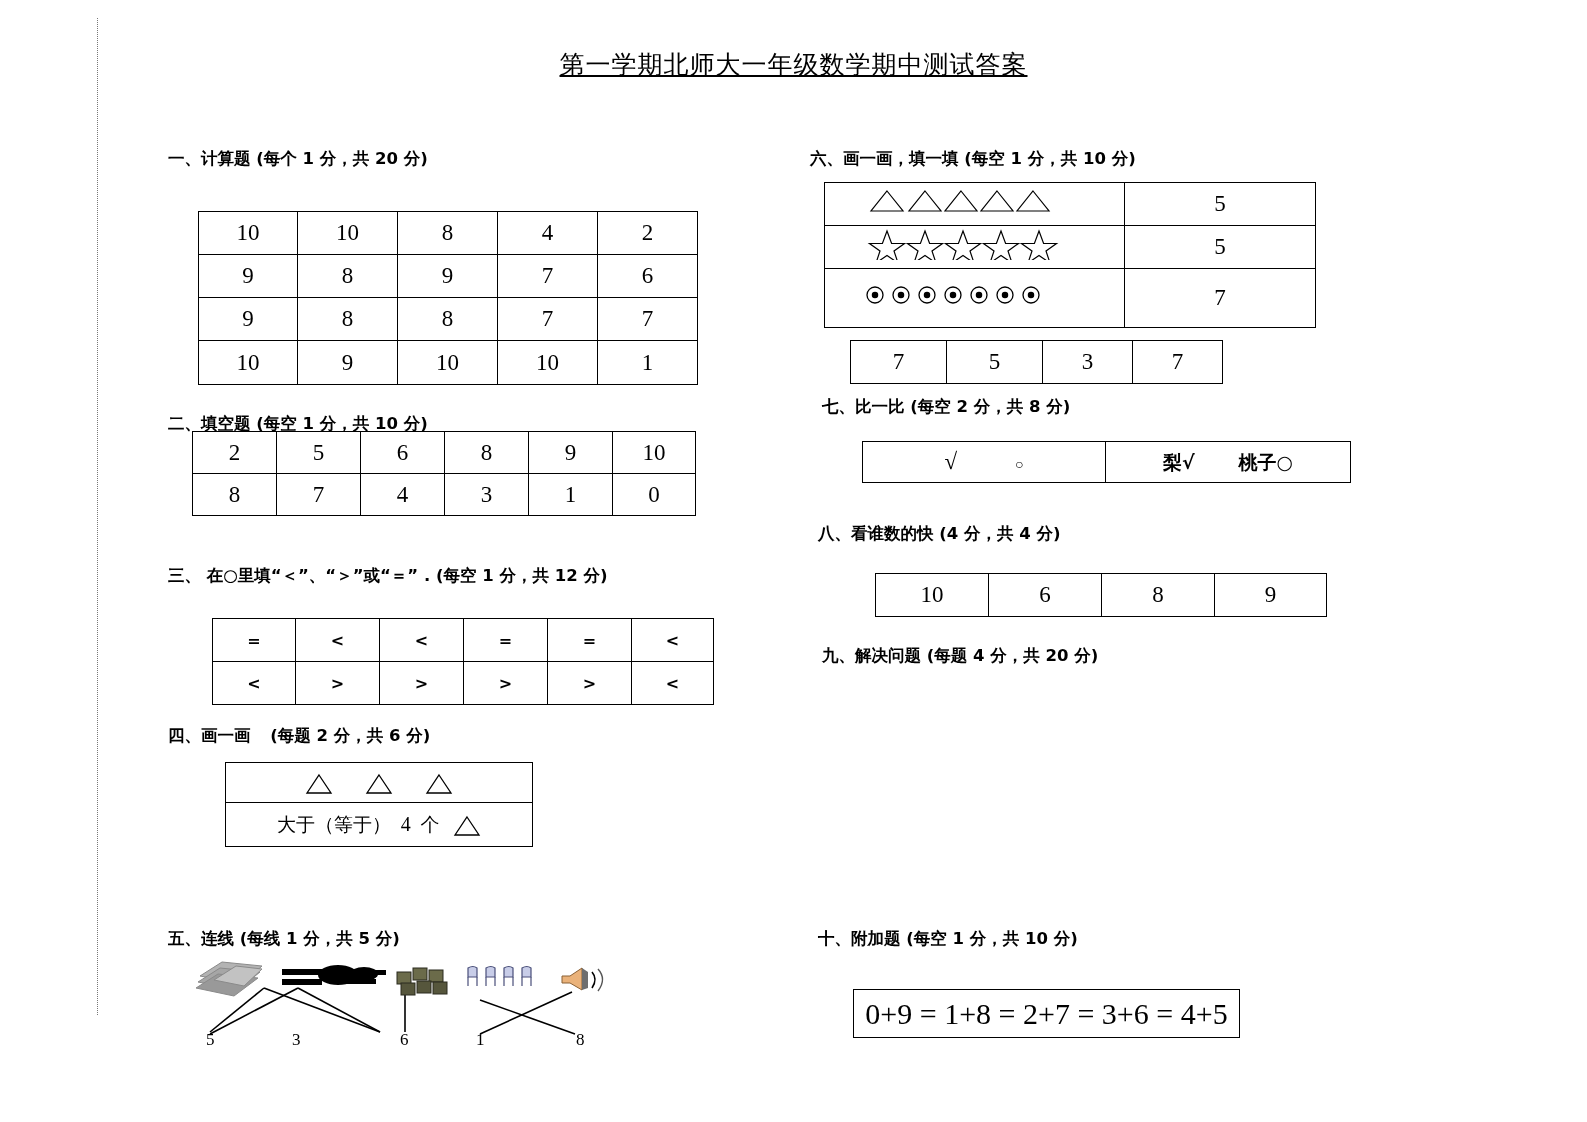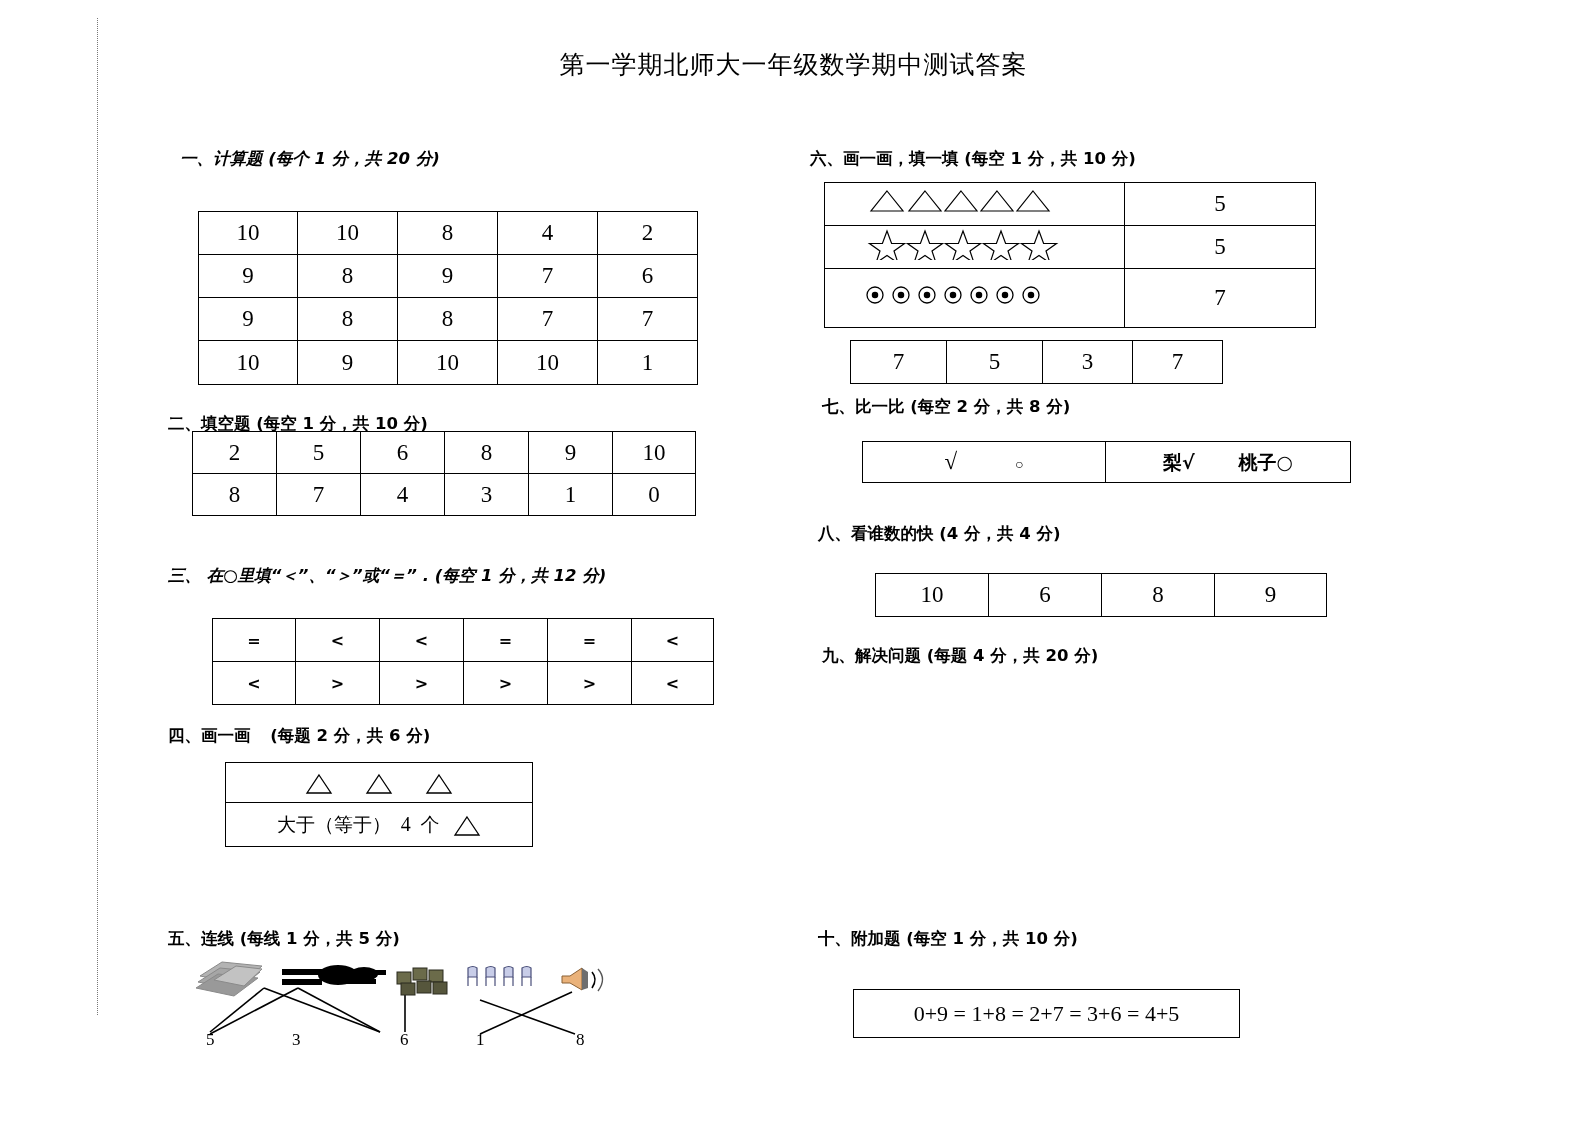--- a/index.html
+++ b/index.html
@@ -31,20 +31,21 @@
   .doc-title {
     position: absolute;
     top: 48px;
     left: 0;
     width: 1587px;
     text-align: center;
     font-family: "DejaVu Sans", "Liberation Sans", sans-serif;
     font-size: 25px;
     font-weight: 500;
     letter-spacing: 1px;
+    text-decoration: underline;
   }
   .col-left { position: absolute; left: 0; top: 0; width: 760px; height: 1122px; }
   .col-right { position: absolute; left: 760px; top: 0; width: 827px; height: 800px; }
 
   .sec-head {
     position: absolute;
     font-family: "DejaVu Sans", "Liberation Sans", sans-serif;
     font-size: 16.5px;
     font-weight: bold;
     white-space: nowrap;
@@ -93,21 +94,21 @@
 <body>
 
 <div class="page">
 
   <div class="margin-rule"></div>
 
   <div class="doc-title">第一学期北师大一年级数学期中测试答案</div>
 
   <div class="col-left">
 
-    <div class="sec-head" style="left:180px; top:148px;font-style:italic;">
+    <div class="sec-head" style="left:168px; top:148px;">
       <span>一、计算题</span>
       <span class="light">(每个 1 分，共 20 分)</span>
     </div>
     <table class="grid" style="left:198px; top:211px; width:494px;">
       <tbody>
           <tr>
         <td style="width:98px;height:42px;">10</td>
         <td style="width:99px;">10</td>
         <td style="width:99px;">8</td>
         <td style="width:99px;">4</td>
@@ -155,21 +156,21 @@
         <td style="height:41px;">8</td>
         <td>7</td>
         <td>4</td>
         <td>3</td>
         <td>1</td>
         <td>0</td>
       </tr>
     </tbody>
       </table>
 
-    <div class="sec-head" style="left:168px; top:565px;font-style:italic;">
+    <div class="sec-head" style="left:168px; top:565px;">
       <span>三、  在○里填“＜”、“＞”或“＝” .</span>
       <span class="light">(每空 1 分，共 12 分)</span>
     </div>
     <table class="grid ops" style="left:212px; top:618px; width:495px;">
       <tbody>
           <tr>
         <td style="width:82px;height:42px;">=</td>
         <td style="width:83px;">&lt;</td>
         <td style="width:83px;">&lt;</td>
         <td style="width:83px;">=</td>
@@ -427,19 +428,19 @@
     </tbody>
       </table>
 
     <div class="sec-head" style="left:58px; top:928px;">
       <span>十、附加题</span>
       <span class="light">(每空 1 分，共 10 分)</span>
     </div>
     <table class="grid" style="left:93px; top:989px; width:387px;">
       <tbody>
           <tr>
-        <td style="height:47px;font-size:22px;">0+9 = 1+8 = 2+7 = 3+6 = 4+5</td>
+        <td style="height:47px;font-size:30px;">0+9 = 1+8 = 2+7 = 3+6 = 4+5</td>
       </tr>
     </tbody>
       </table>
 
   </div>
 </div>
 
 </body></html>

